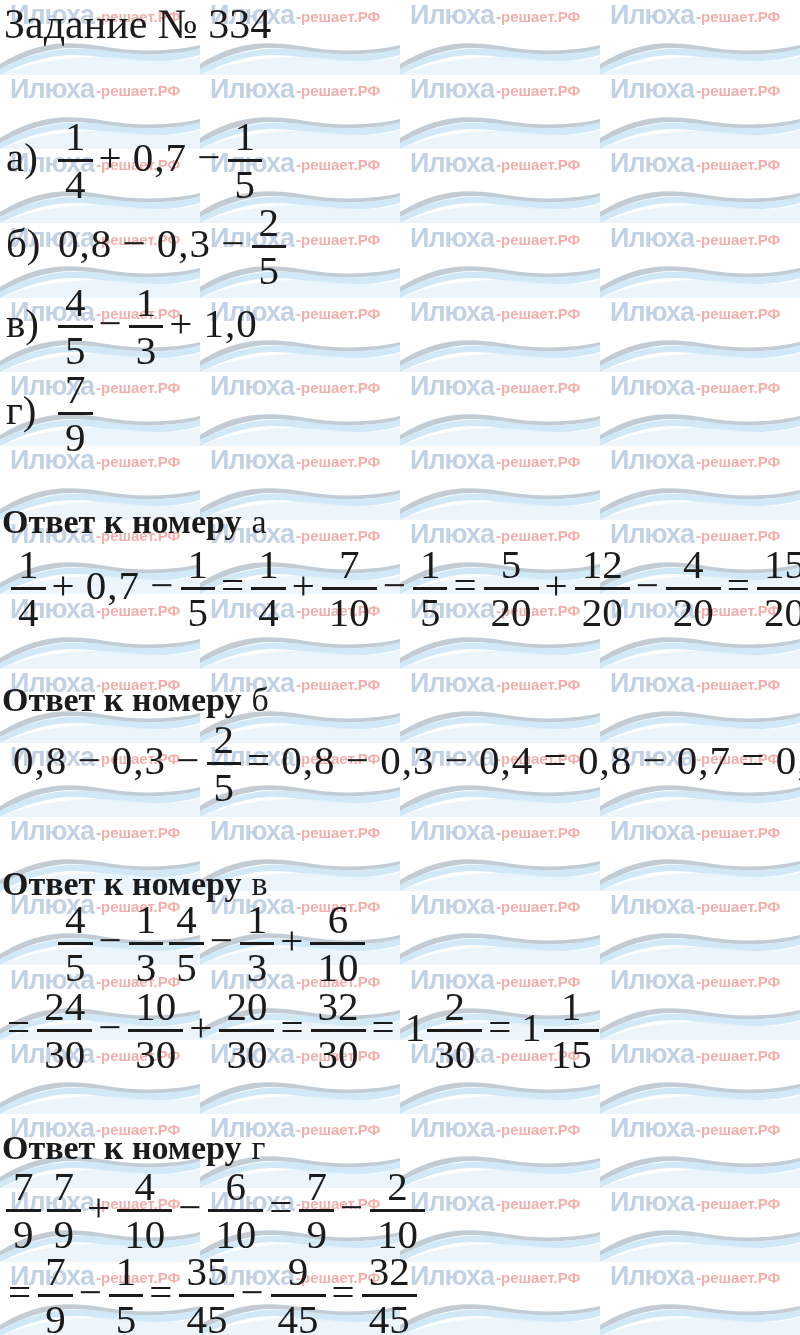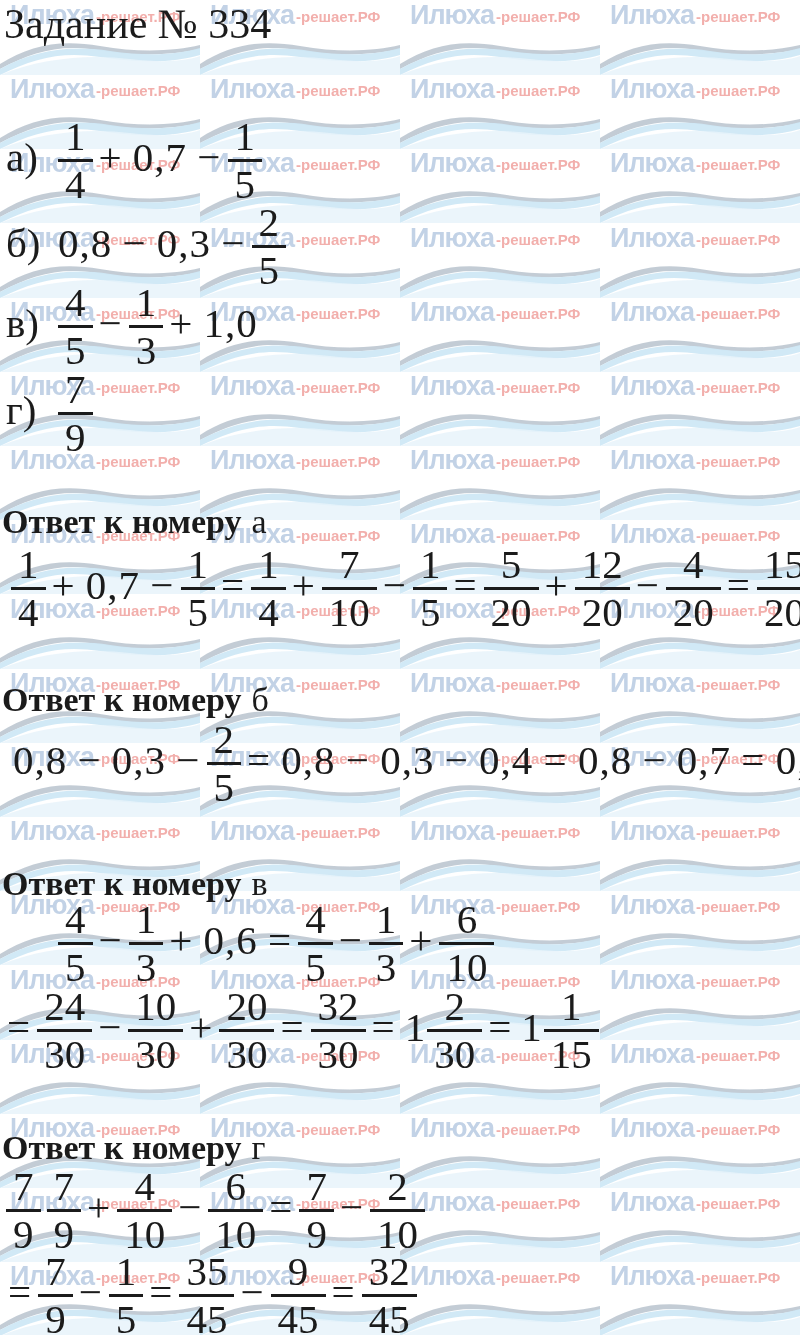--- a/index.html
+++ b/index.html
@@ -742,21 +742,20 @@
             <span class="num">4</span>
             <span class="fbar"></span>
             <span class="den">5</span>
           </span>
           <span class="op">−</span>
           <span class="frac">
             <span class="num">1</span>
             <span class="fbar"></span>
             <span class="den">3</span>
           </span>
-          <span class="op">+ 0,6 =</span>
           <span class="frac">
             <span class="num">4</span>
             <span class="fbar"></span>
             <span class="den">5</span>
           </span>
           <span class="op">−</span>
           <span class="frac">
             <span class="num">1</span>
             <span class="fbar"></span>
             <span class="den">3</span>

